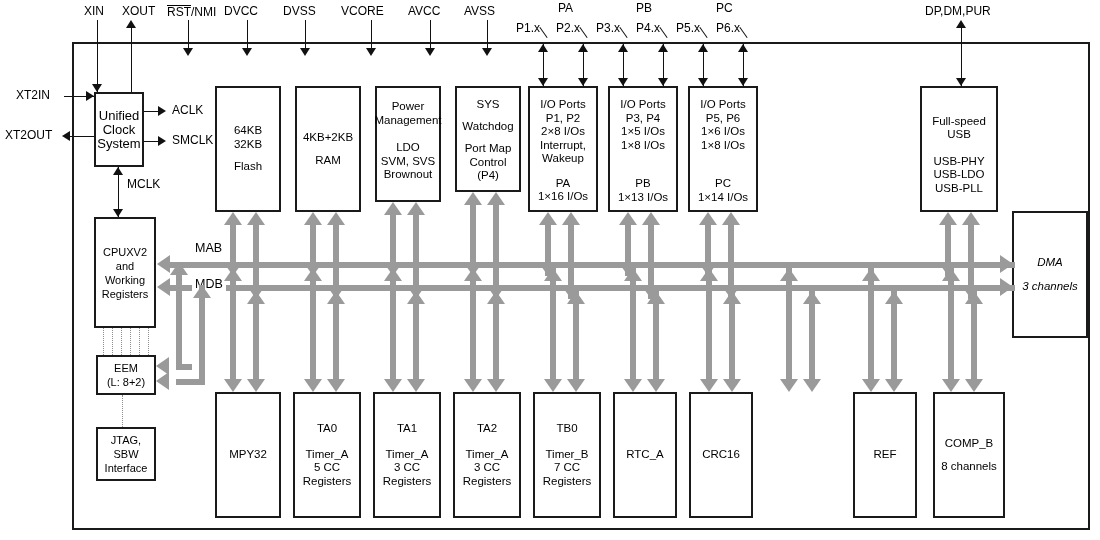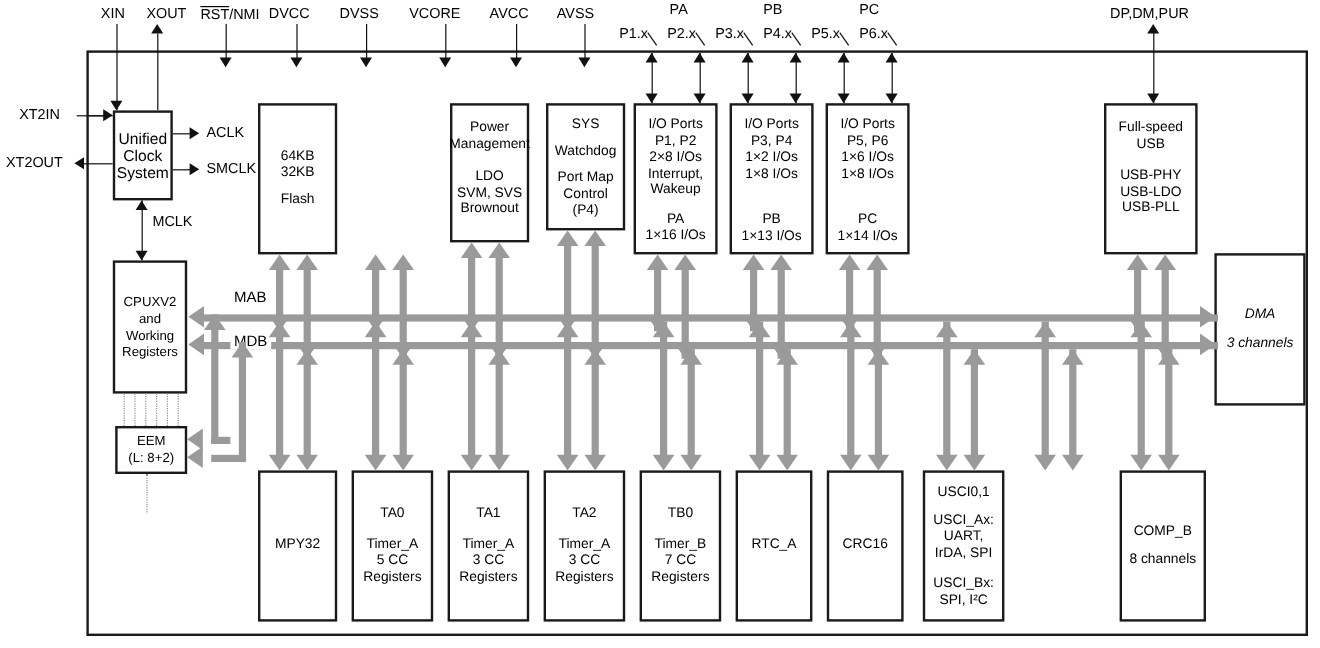--- a/index.html
+++ b/index.html
@@ -172,28 +172,38 @@
   <div class="dotv" style="left:139px;top:328px;height:27px;"></div>
   <div class="dotv" style="left:148px;top:328px;height:27px;"></div>
 
   <div class="blk" style="left:96px;top:355px;width:60px;height:40px;font-size:11px;line-height:14px;">
     <span class="ln">EEM</span>
     <span class="ln">(L: 8+2)</span>
   </div>
 
   <div class="dotv" style="left:122px;top:395px;height:32px;"></div>
 
+  <div class="blk" style="left:96px;top:427px;width:60px;height:54px;font-size:11px;line-height:14px;">
+    <span class="ln">JTAG,</span>
+    <span class="ln">SBW</span>
+    <span class="ln">Interface</span>
+  </div>
 
   <div class="blk" style="left:215px;top:86px;width:66px;height:126px;">
     <span class="ln">64KB</span>
     <span class="ln">32KB</span>
     <span class="sp"></span>
     <span class="ln">Flash</span>
   </div>
 
+  <div class="blk" style="left:295px;top:86px;width:66px;height:126px;">
+    <span class="ln">4KB+2KB</span>
+    <span class="sp"></span>
+    <span class="ln">RAM</span>
+  </div>
 
   <div class="blk" style="left:375px;top:86px;width:66px;height:116px;justify-content:flex-start;padding-top:12px;">
     <span class="ln">Power</span>
     <span class="ln">Management</span>
     <span class="sp" style="height:14px;"></span>
     <span class="ln">LDO</span>
     <span class="ln">SVM, SVS</span>
     <span class="ln">Brownout</span>
   </div>
 
@@ -214,38 +224,38 @@
     <span class="ln">Interrupt,</span>
     <span class="ln">Wakeup</span>
     <span class="sp" style="height:11px;"></span>
     <span class="ln">PA</span>
     <span class="ln">1×16 I/Os</span>
   </div>
 
   <div class="blk" style="left:608px;top:86px;width:70px;height:126px;justify-content:flex-start;padding-top:10px;">
     <span class="ln">I/O Ports</span>
     <span class="ln">P3, P4</span>
-    <span class="ln">1×2 I/Os</span>
+    <span class="ln">1×5 I/Os</span>
     <span class="ln">1×8 I/Os</span>
     <span class="sp" style="height:25px;"></span>
     <span class="ln">PB</span>
     <span class="ln">1×13 I/Os</span>
   </div>
 
   <div class="blk" style="left:688px;top:86px;width:70px;height:126px;justify-content:flex-start;padding-top:10px;">
     <span class="ln">I/O Ports</span>
     <span class="ln">P5, P6</span>
     <span class="ln">1×6 I/Os</span>
     <span class="ln">1×8 I/Os</span>
     <span class="sp" style="height:25px;"></span>
     <span class="ln">PC</span>
     <span class="ln">1×14 I/Os</span>
   </div>
 
-  <div class="blk" style="left:920px;top:86px;width:78px;height:126px;justify-content:flex-start;padding-top:12px;">
+  <div class="blk" style="left:920px;top:86px;width:78px;height:126px;justify-content:center;padding-top:12px;">
     <span class="ln">Full-speed</span>
     <span class="ln">USB</span>
     <span class="sp" style="height:13px;"></span>
     <span class="ln">USB-PHY</span>
     <span class="ln">USB-LDO</span>
     <span class="ln">USB-PLL</span>
   </div>
 
   <div class="blk" style="left:1012px;top:211px;width:76px;height:127px;font-style:italic;">
     <span class="ln">DMA</span>
@@ -290,31 +300,24 @@
   </div>
 
   <div class="blk" style="left:613px;top:392px;width:64px;height:126px;">
     <span class="ln">RTC_A</span>
   </div>
 
   <div class="blk" style="left:689px;top:392px;width:64px;height:126px;">
     <span class="ln">CRC16</span>
   </div>
 
-  <div class="blk" style="left:769px;top:392px;width:68px;height:126px;justify-content:flex-start;padding-top:10px;">
-    <span class="ln">USCI0,1</span>
-    <span class="sp" style="height:10px;"></span>
-    <span class="ln">USCI_Ax:</span>
-    <span class="ln">UART,</span>
-    <span class="ln">IrDA, SPI</span>
-    <span class="sp" style="height:12px;"></span>
-    <span class="ln">USCI_Bx:</span>
-    <span class="ln">SPI, I²C</span>
-  </div>
-
+
+  <div class="blk" style="left:853px;top:392px;width:64px;height:126px;">
+    <span class="ln">REF</span>
+  </div>
 
   <div class="blk" style="left:933px;top:392px;width:72px;height:126px;">
     <span class="ln">COMP_B</span>
     <span class="sp" style="height:10px;"></span>
     <span class="ln">8 channels</span>
   </div>
 
   <div class="gh" style="left:170px;top:262px;width:845px;"></div>
   <div class="gArrL" style="left:157px;top:255px;"></div>
   <div class="gh" style="left:170px;top:285px;width:845px;"></div>

